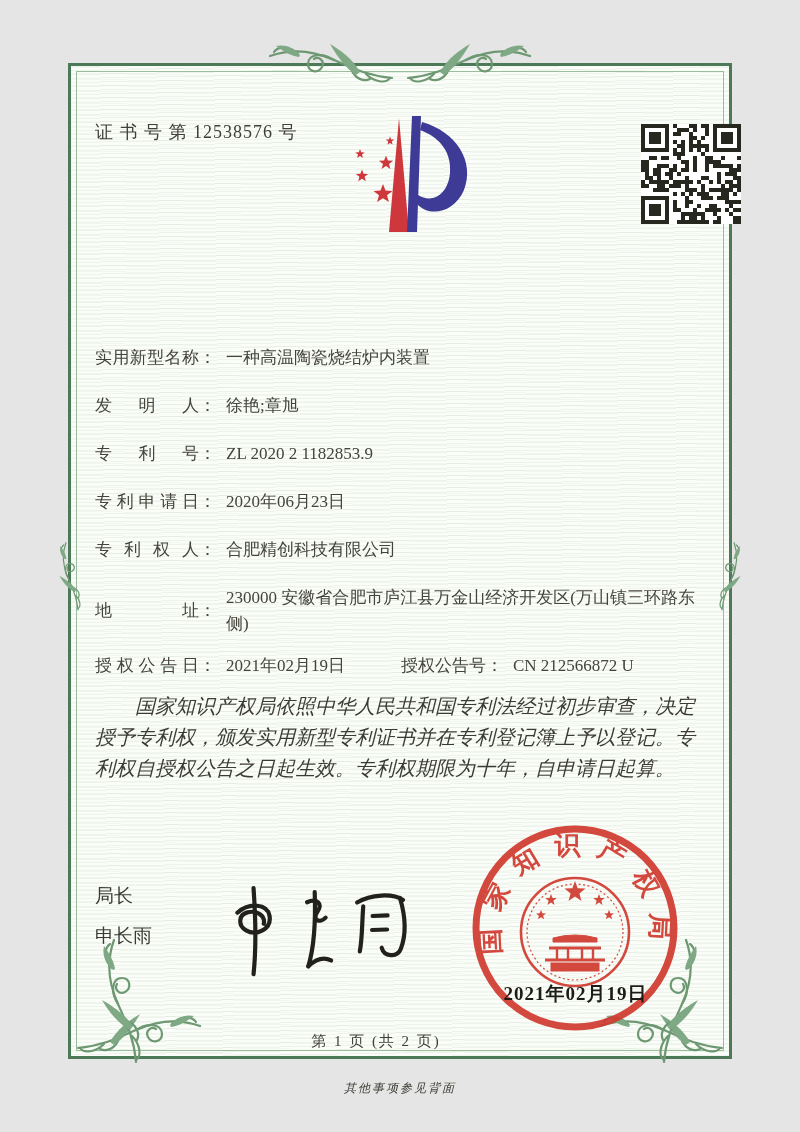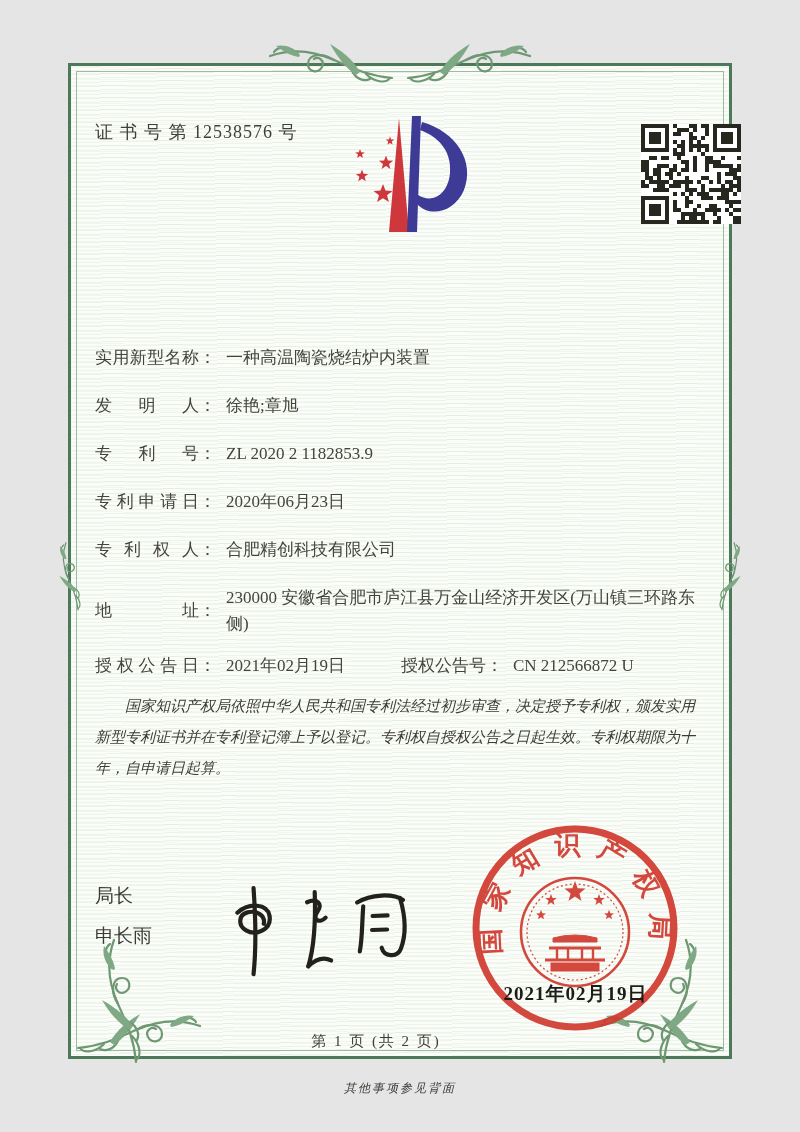--- a/index.html
+++ b/index.html
@@ -23,21 +23,21 @@
   .frow{display:flex;line-height:26px;margin-bottom:22px;align-items:center;}
   .frow.addr{margin-bottom:16px;}
   .frow.grant{margin-bottom:0;}
   .flabel{width:104px;flex:none;text-align:justify;text-align-last:justify;}
   .flabel5{flex:none;}
   .fcolon{flex:none;margin-right:10px;}
   .fvalue{flex:1;}
   .fgroup{display:flex;flex:none;}
   .fgroup.first{width:306px;}
   .paras{margin-top:12px;}
-  .para{font-size:15px;line-height:31px;text-indent:2em;font-style:italic;color:#3c3b33;margin:0;}
+  .para{font-size:20px;line-height:31px;text-indent:2em;font-style:italic;color:#3c3b33;margin:0;}
   .signer{left:95px;top:876px;font-size:19px;line-height:40px;color:#3a3933;}
   .sigsvg{left:210px;top:872px;}
   .sealsvg{left:462px;top:820px;}
   .sealdate{left:478px;top:981px;width:195px;text-align:center;font-size:19px;font-weight:bold;
             letter-spacing:1px;color:#1d1b16;}
   .pageno{left:0;top:1032px;width:752px;text-align:center;font-size:15px;color:#3f3e37;letter-spacing:2px;}
   .backnote{left:0;top:1080px;width:800px;text-align:center;font-size:12px;font-style:italic;
             color:#3f3e37;letter-spacing:2px;}
   .logosvg{left:333px;top:110px;}
   .qrsvg{left:641px;top:124px;}

